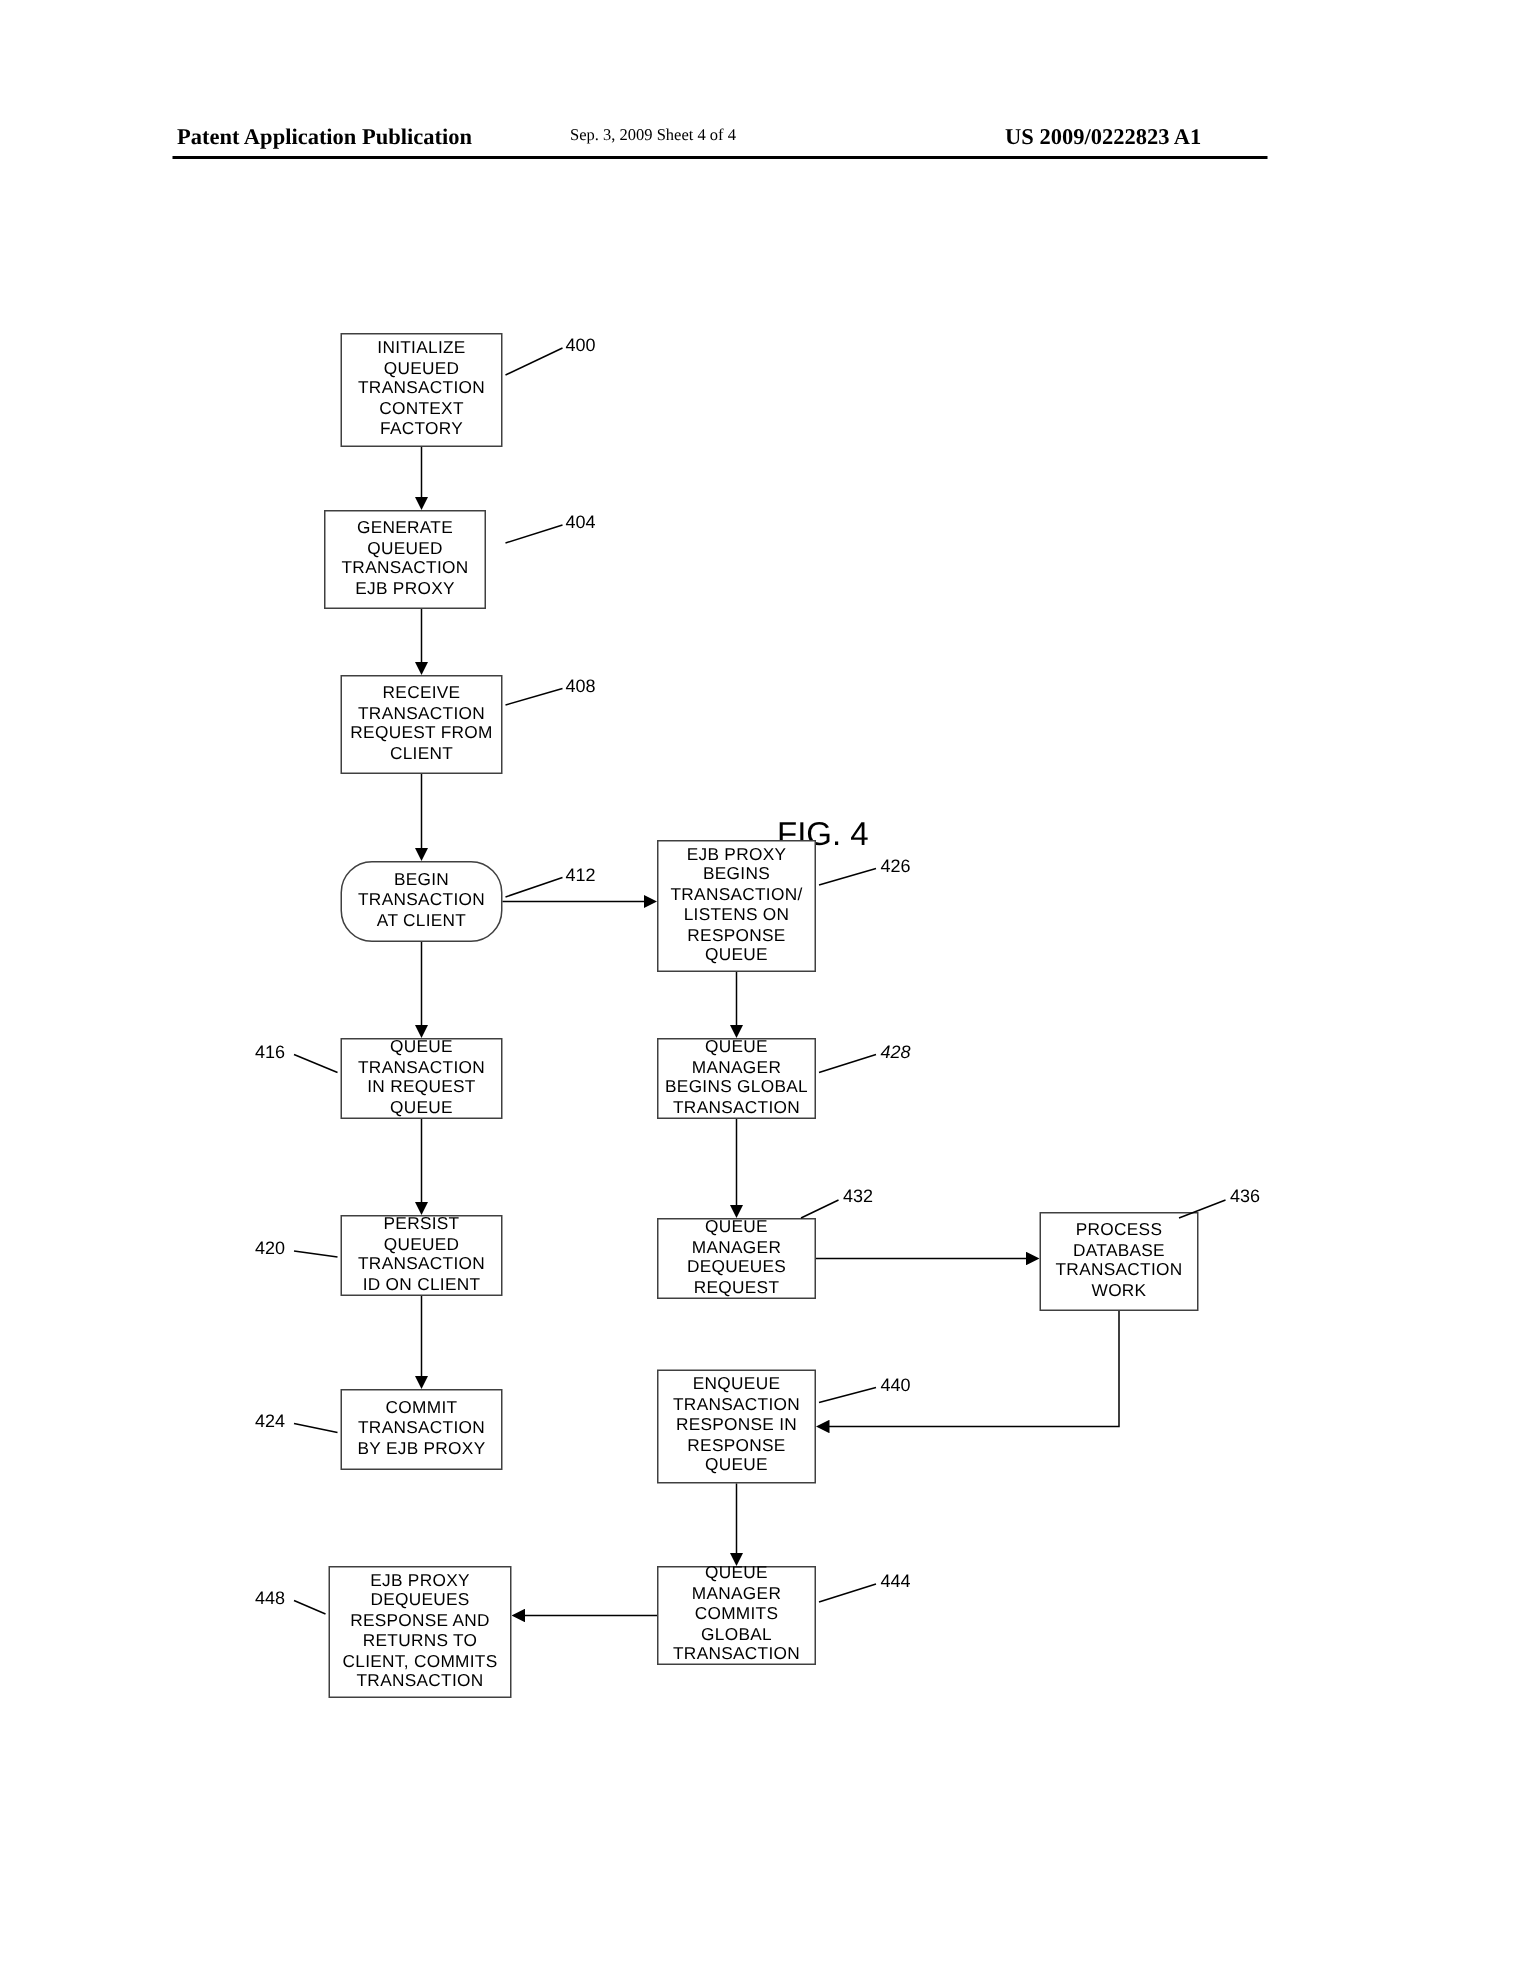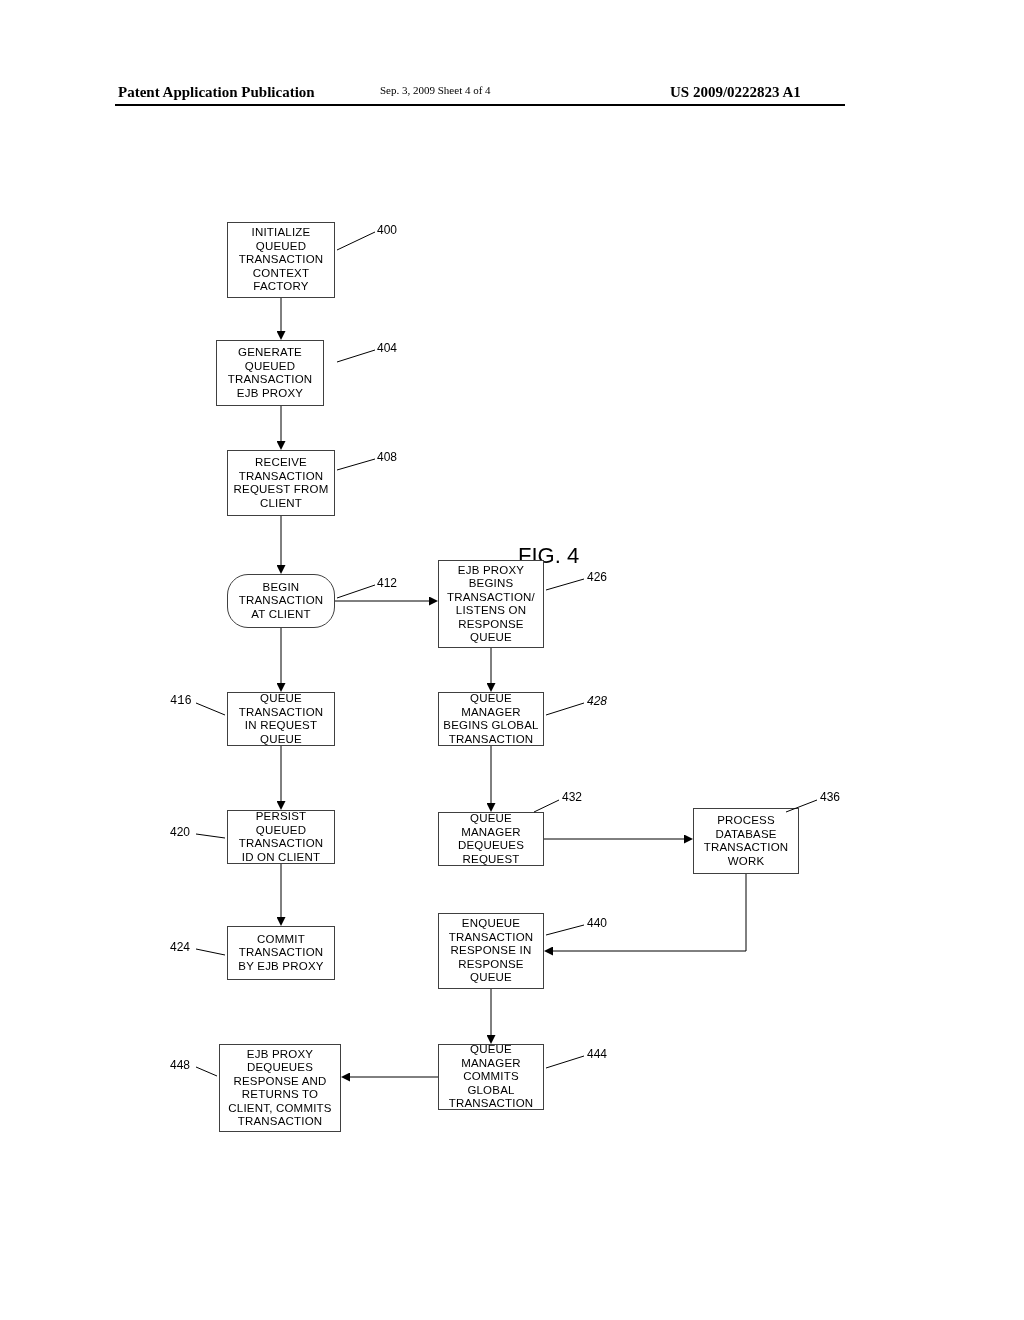--- a/index.html
+++ b/index.html
@@ -102,21 +102,21 @@
 <div class="fbox" style="left:438px; top:812px; width:106px; height:54px;">QUEUE MANAGER DEQUEUES REQUEST</div>
 <div class="fbox" style="left:438px; top:913px; width:106px; height:76px;">ENQUEUE TRANSACTION RESPONSE IN RESPONSE QUEUE</div>
 <div class="fbox" style="left:438px; top:1044px; width:106px; height:66px;">QUEUE MANAGER COMMITS GLOBAL TRANSACTION</div>
 
 <div class="fbox" style="left:693px; top:808px; width:106px; height:66px;">PROCESS DATABASE TRANSACTION WORK</div>
 
 <div class="label" style="left:377px; top:223px;">400</div>
 <div class="label" style="left:377px; top:341px;">404</div>
 <div class="label" style="left:377px; top:450px;">408</div>
 <div class="label" style="left:377px; top:576px;">412</div>
-<div class="label" style="left:170px; top:694px;font-family:Liberation Mono, monospace;">416</div>
+<div class="label" style="left:170px; top:694px;">416</div>
 <div class="label" style="left:170px; top:825px;">420</div>
 <div class="label" style="left:170px; top:940px;">424</div>
 <div class="label" style="left:170px; top:1058px;">448</div>
 <div class="label" style="left:587px; top:570px;">426</div>
 <div class="label" style="left:587px; top:694px;font-style:italic;">428</div>
 <div class="label" style="left:562px; top:790px;">432</div>
 <div class="label" style="left:587px; top:916px;">440</div>
 <div class="label" style="left:587px; top:1047px;">444</div>
 <div class="label" style="left:820px; top:790px;">436</div>
 

